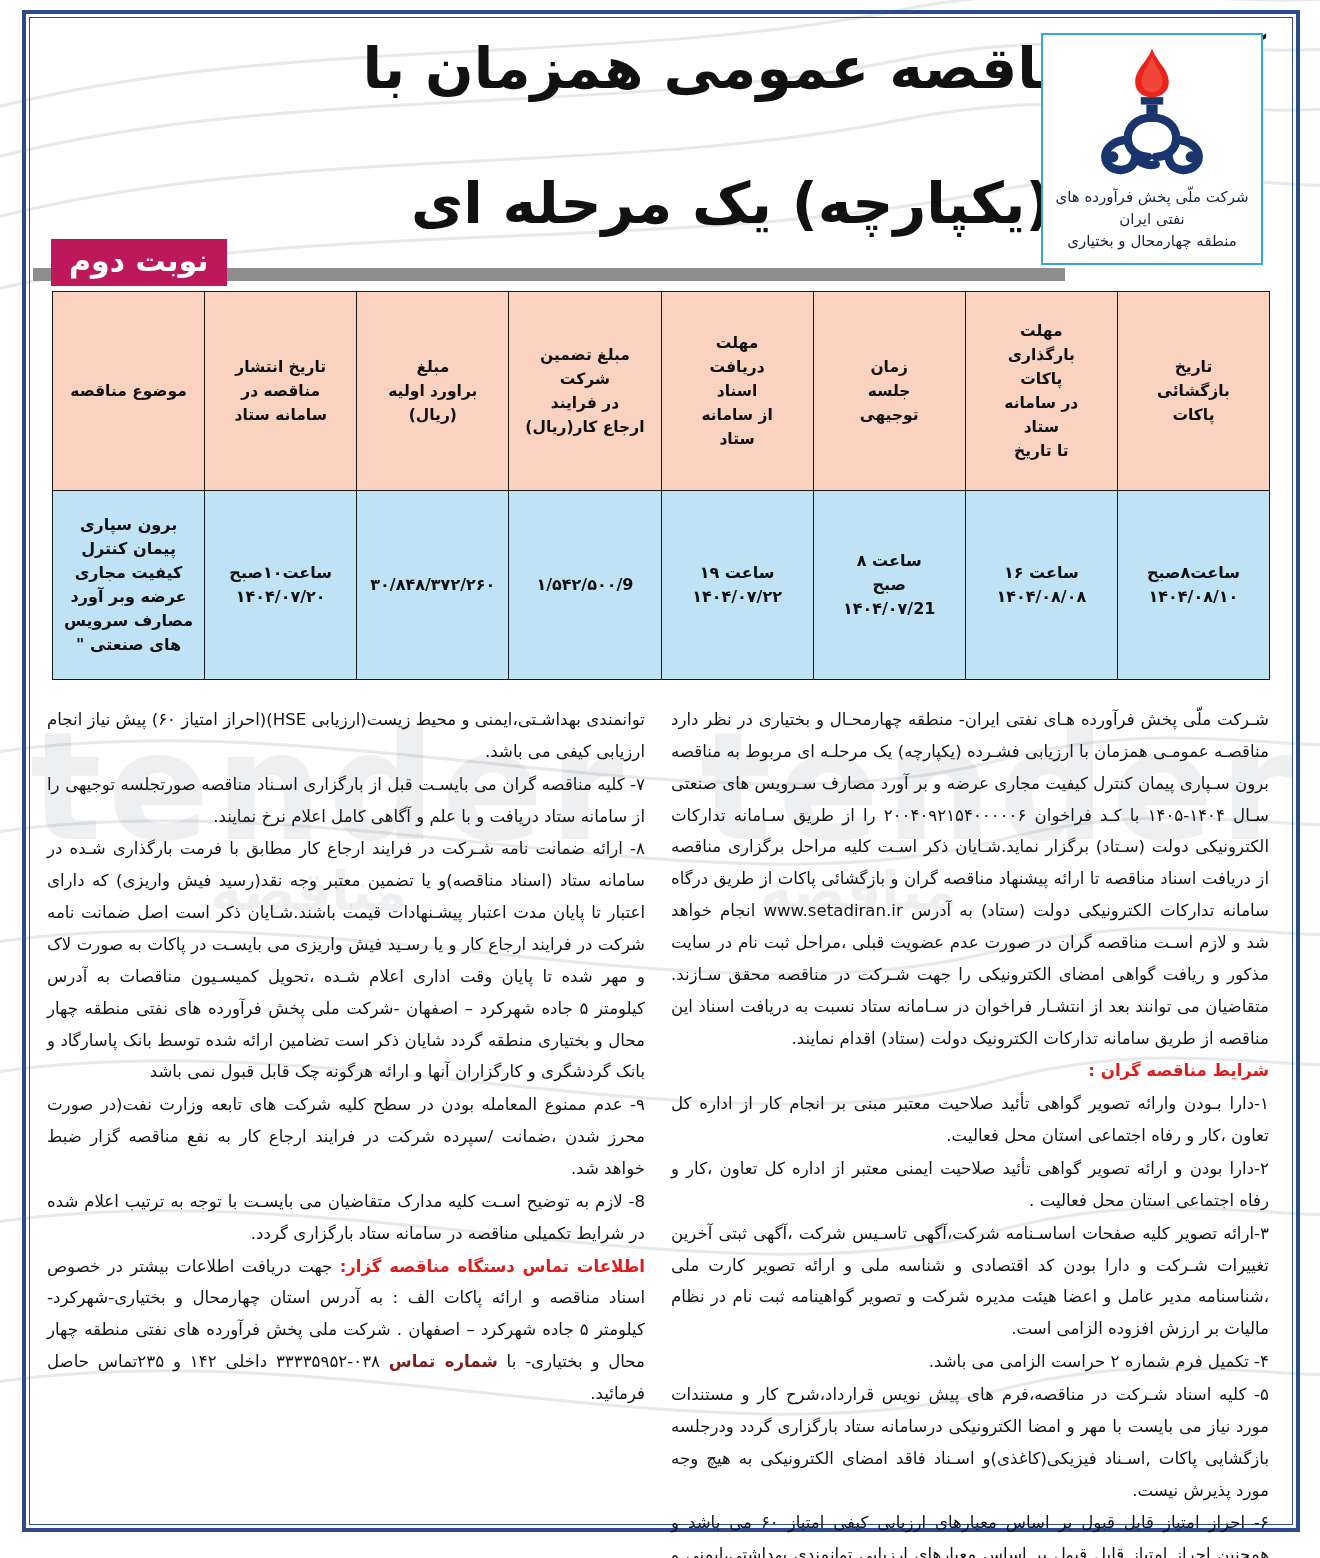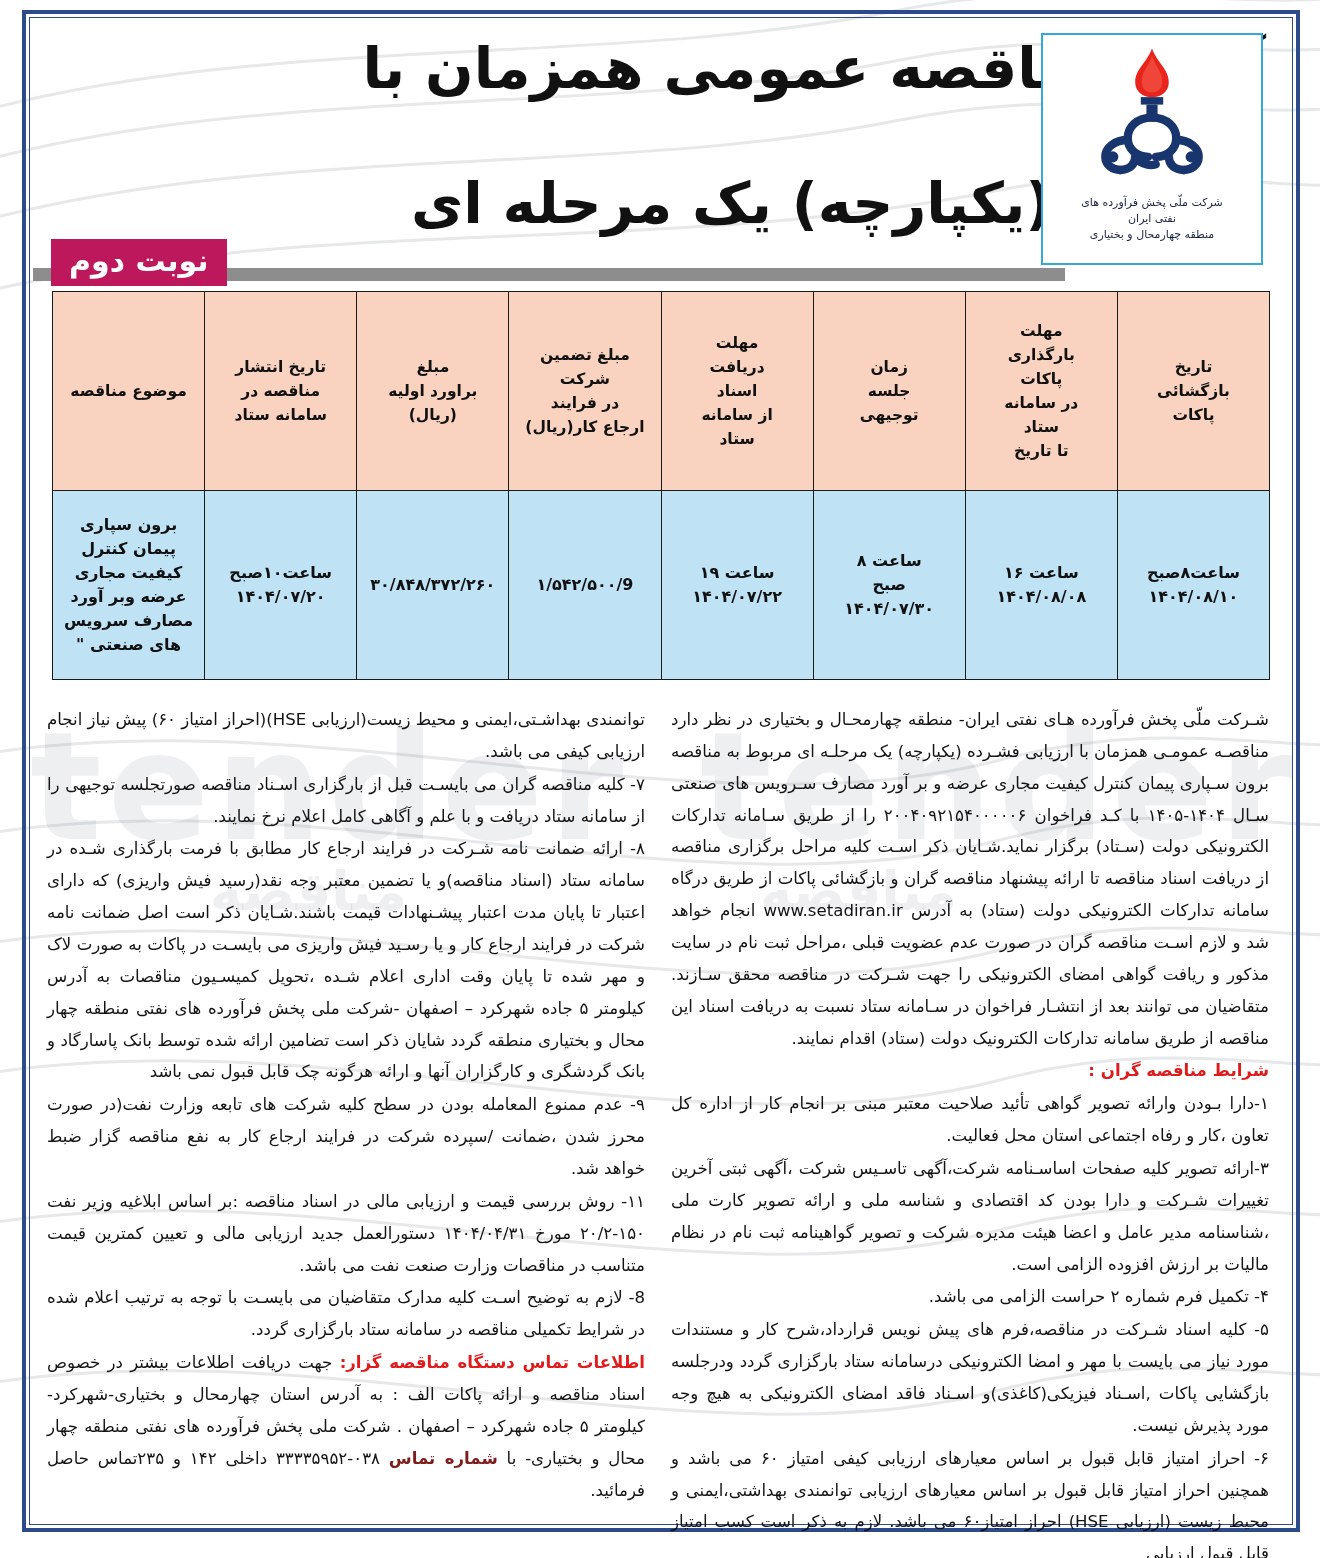--- a/index.html
+++ b/index.html
@@ -116,24 +116,24 @@
     text-align: center;
     padding-top: 8px;
   }
   .logo-emblem {
     width: 152px;
     height: 140px;
     margin: 0 auto;
     display: block;
   }
   .logo-caption {
-    font-size: 11px;
+    font-size: 15px;
     color: #16233f;
     line-height: 1.45;
-    margin-top: 12px;
+    margin-top: 4px;
     direction: rtl;
     white-space: pre-line;
     font-family: "DejaVu Sans", sans-serif;
   }
 
   
   table.tender-table {
     position: relative;
     width: 1218px;
     margin: 0 auto;
@@ -323,50 +323,50 @@
         </tr>
       </thead>
       <tbody>
         <tr>
           <td>ساعت۸صبح
 ۱۴۰۴/۰۸/۱۰</td>
           <td>ساعت ۱۶
 ۱۴۰۴/۰۸/۰۸</td>
           <td>ساعت ۸
 صبح
-۱۴۰۴/۰۷/۳۰</td>
+۱۴۰۴/۰۷/21</td>
           <td>ساعت ۱۹
 ۱۴۰۴/۰۷/۲۲</td>
           <td>۱/۵۴۲/۵۰۰/9</td>
           <td>۳۰/۸۴۸/۳۷۲/۲۶۰</td>
           <td>ساعت۱۰صبح
 ۱۴۰۴/۰۷/۲۰</td>
           <td class="subject-cell">برون سپاری پیمان کنترل کیفیت مجاری عرضه وبر آورد مصارف سرویس های صنعتی "</td>
         </tr>
       </tbody>
     </table>
 
     <div class="body-cols">
 
       <div class="col">
         <p>شـرکت ملّی پخش فرآورده هـای نفتی ایران- منطقه چهارمحـال و بختیاری در نظر دارد مناقصـه عمومـی همزمان با ارزیابی فشـرده (یکپارچه) یک مرحلـه ای  مربوط به مناقصه برون سـپاری پیمان کنترل کیفیت مجاری عرضه و بر آورد مصارف سـرویس های صنعتی سـال ۱۴۰۴-۱۴۰۵ با کـد فراخوان ۲۰۰۴۰۹۲۱۵۴۰۰۰۰۰۶ را از طریق  سـامانه تدارکات الکترونیکی دولت (سـتاد) برگزار نماید.شـایان ذکر اسـت کلیه مراحل برگزاری مناقصه از دریافت اسناد مناقصه تا ارائه پیشنهاد مناقصه گران و بازگشائی پاکات از طریق درگاه سامانه تدارکات الکترونیکی دولت (ستاد) به آدرس www.setadiran.ir انجام خواهد شد و لازم اسـت مناقصه گران در صورت عدم عضویت قبلی ،مراحل ثبت نام در سایت مذکور و ریافت گواهی امضای الکترونیکی را جهت شـرکت در مناقصه محقق سـازند. متقاضیان می توانند بعد از انتشـار فراخوان در سـامانه ستاد نسبت به دریافت اسناد این مناقصه از طریق سامانه تدارکات الکترونیک دولت (ستاد) اقدام نمایند.</p>
         <p class="red-head">شرایط مناقصه گران :</p>
         <p>۱-دارا بـودن وارائه تصویر گواهی تأئید صلاحیت معتبر مبنی بر انجام کار از اداره کل تعاون ،کار و رفاه اجتماعی استان محل فعالیت.</p>
+        <p>۲-دارا بودن و ارائه تصویر گواهی تأئید صلاحیت  ایمنی معتبر از اداره کل تعاون ،کار و رفاه اجتماعی استان محل فعالیت .</p>
         <p>۳-ارائه تصویر کلیه صفحات اساسـنامه شرکت،آگهی تاسـیس شرکت ،آگهی ثبتی آخرین تغییرات شـرکت و دارا بودن کد اقتصادی و شناسه ملی و ارائه تصویر کارت ملی ،شناسنامه مدیر عامل و اعضا هیئت مدیره شرکت و تصویر گواهینامه ثبت نام در نظام مالیات بر ارزش افزوده الزامی است.</p>
         <p>۴- تکمیل فرم شماره ۲ حراست الزامی می باشد.</p>
         <p>۵- کلیه اسناد شـرکت در مناقصه،فرم های پیش نویس قرارداد،شرح کار و مستندات مورد نیاز می بایست با مهر و امضا الکترونیکی درسامانه ستاد بارگزاری گردد ودرجلسه بازگشایی پاکات ,اسـناد فیزیکی(کاغذی)و اسـناد فاقد امضای الکترونیکی به هیچ وجه مورد پذیرش نیست.</p>
         <p>۶- احراز امتیاز قابل قبول بر اساس معیارهای ارزیابی کیفی امتیاز ۶۰ می باشد و همچنین احراز امتیاز قابل قبول بر اساس معیارهای ارزیابی توانمندی بهداشتی،ایمنی و محیط زیست (ارزیابی HSE)  احراز امتیاز۶۰ می باشد. لازم به ذکر است کسب امتیاز قابل قبول ارزیابی</p>
       </div>
 
       <div class="col">
         <p>توانمندی بهداشـتی،ایمنی و محیط زیست(ارزیابی HSE)(احراز امتیاز ۶۰) پیش نیاز انجام ارزیابی کیفی می باشد.</p>
         <p>۷- کلیه مناقصه گران می بایسـت قبل از بارگزاری اسـناد مناقصه صورتجلسه توجیهی را از سامانه ستاد دریافت و با علم و آگاهی کامل اعلام نرخ نمایند.</p>
         <p>۸- ارائه ضمانت نامه شـرکت در فرایند ارجاع کار مطابق با فرمت بارگذاری شـده در سامانه ستاد (اسناد مناقصه)و یا تضمین معتبر وجه نقد(رسید فیش واریزی) که دارای اعتبار تا پایان مدت اعتبار پیشـنهادات قیمت باشند.شـایان ذکر است اصل ضمانت نامه شرکت در فرایند ارجاع کار و یا رسـید فیش واریزی می بایسـت در پاکات به صورت لاک و مهر شده تا پایان وقت اداری اعلام شـده ،تحویل کمیسـیون مناقصات به آدرس کیلومتر ۵ جاده شهرکرد – اصفهان -شرکت ملی پخش فرآورده های نفتی منطقه چهار محال و بختیاری منطقه گردد شایان ذکر است تضامین ارائه شده توسط بانک پاسارگاد و بانک گردشگری و کارگزاران آنها و ارائه هرگونه چک قابل قبول نمی باشد</p>
         <p>۹- عدم ممنوع المعامله بودن در سطح کلیه شرکت های تابعه وزارت نفت(در صورت محرز شدن ،ضمانت /سپرده شرکت در فرایند ارجاع کار به نفع مناقصه گزار ضبط خواهد شد.</p>
-        <p>۱۱- روش بررسی قیمت و ارزیابی مالی در اسناد مناقصه :بر اساس ابلاغیه وزیر نفت ۱۵۰-۲۰/۲ مورخ  ۱۴۰۴/۰۴/۳۱ دستورالعمل جدید ارزیابی مالی و تعیین کمترین قیمت متناسب در مناقصات وزارت صنعت نفت می باشد.</p>
         <p>8- لازم به توضیح اسـت کلیه مدارک متقاضیان می بایسـت با توجه  به ترتیب اعلام شده در شرایط تکمیلی مناقصه در سامانه ستاد بارگزاری گردد.</p>
         <p><span class="red-head">اطلاعات تماس دستگاه مناقصه گزار:</span><span> جهت دریافت اطلاعات بیشتر در خصوص اسناد مناقصه و ارائه پاکات الف : به آدرس استان چهارمحال و بختیاری-شهرکرد- کیلومتر ۵ جاده شهرکرد – اصفهان . شرکت ملی پخش فرآورده های نفتی منطقه چهار محال و بختیاری- با </span><span class="blue-head">شماره تماس</span><span> ۰۳۸-۳۳۳۳۵۹۵۲ داخلی ۱۴۲ و ۲۳۵تماس حاصل فرمائید.</span></p>
 
       </div>
 
     </div>
   </div>
 </div>
 
 </body></html>

